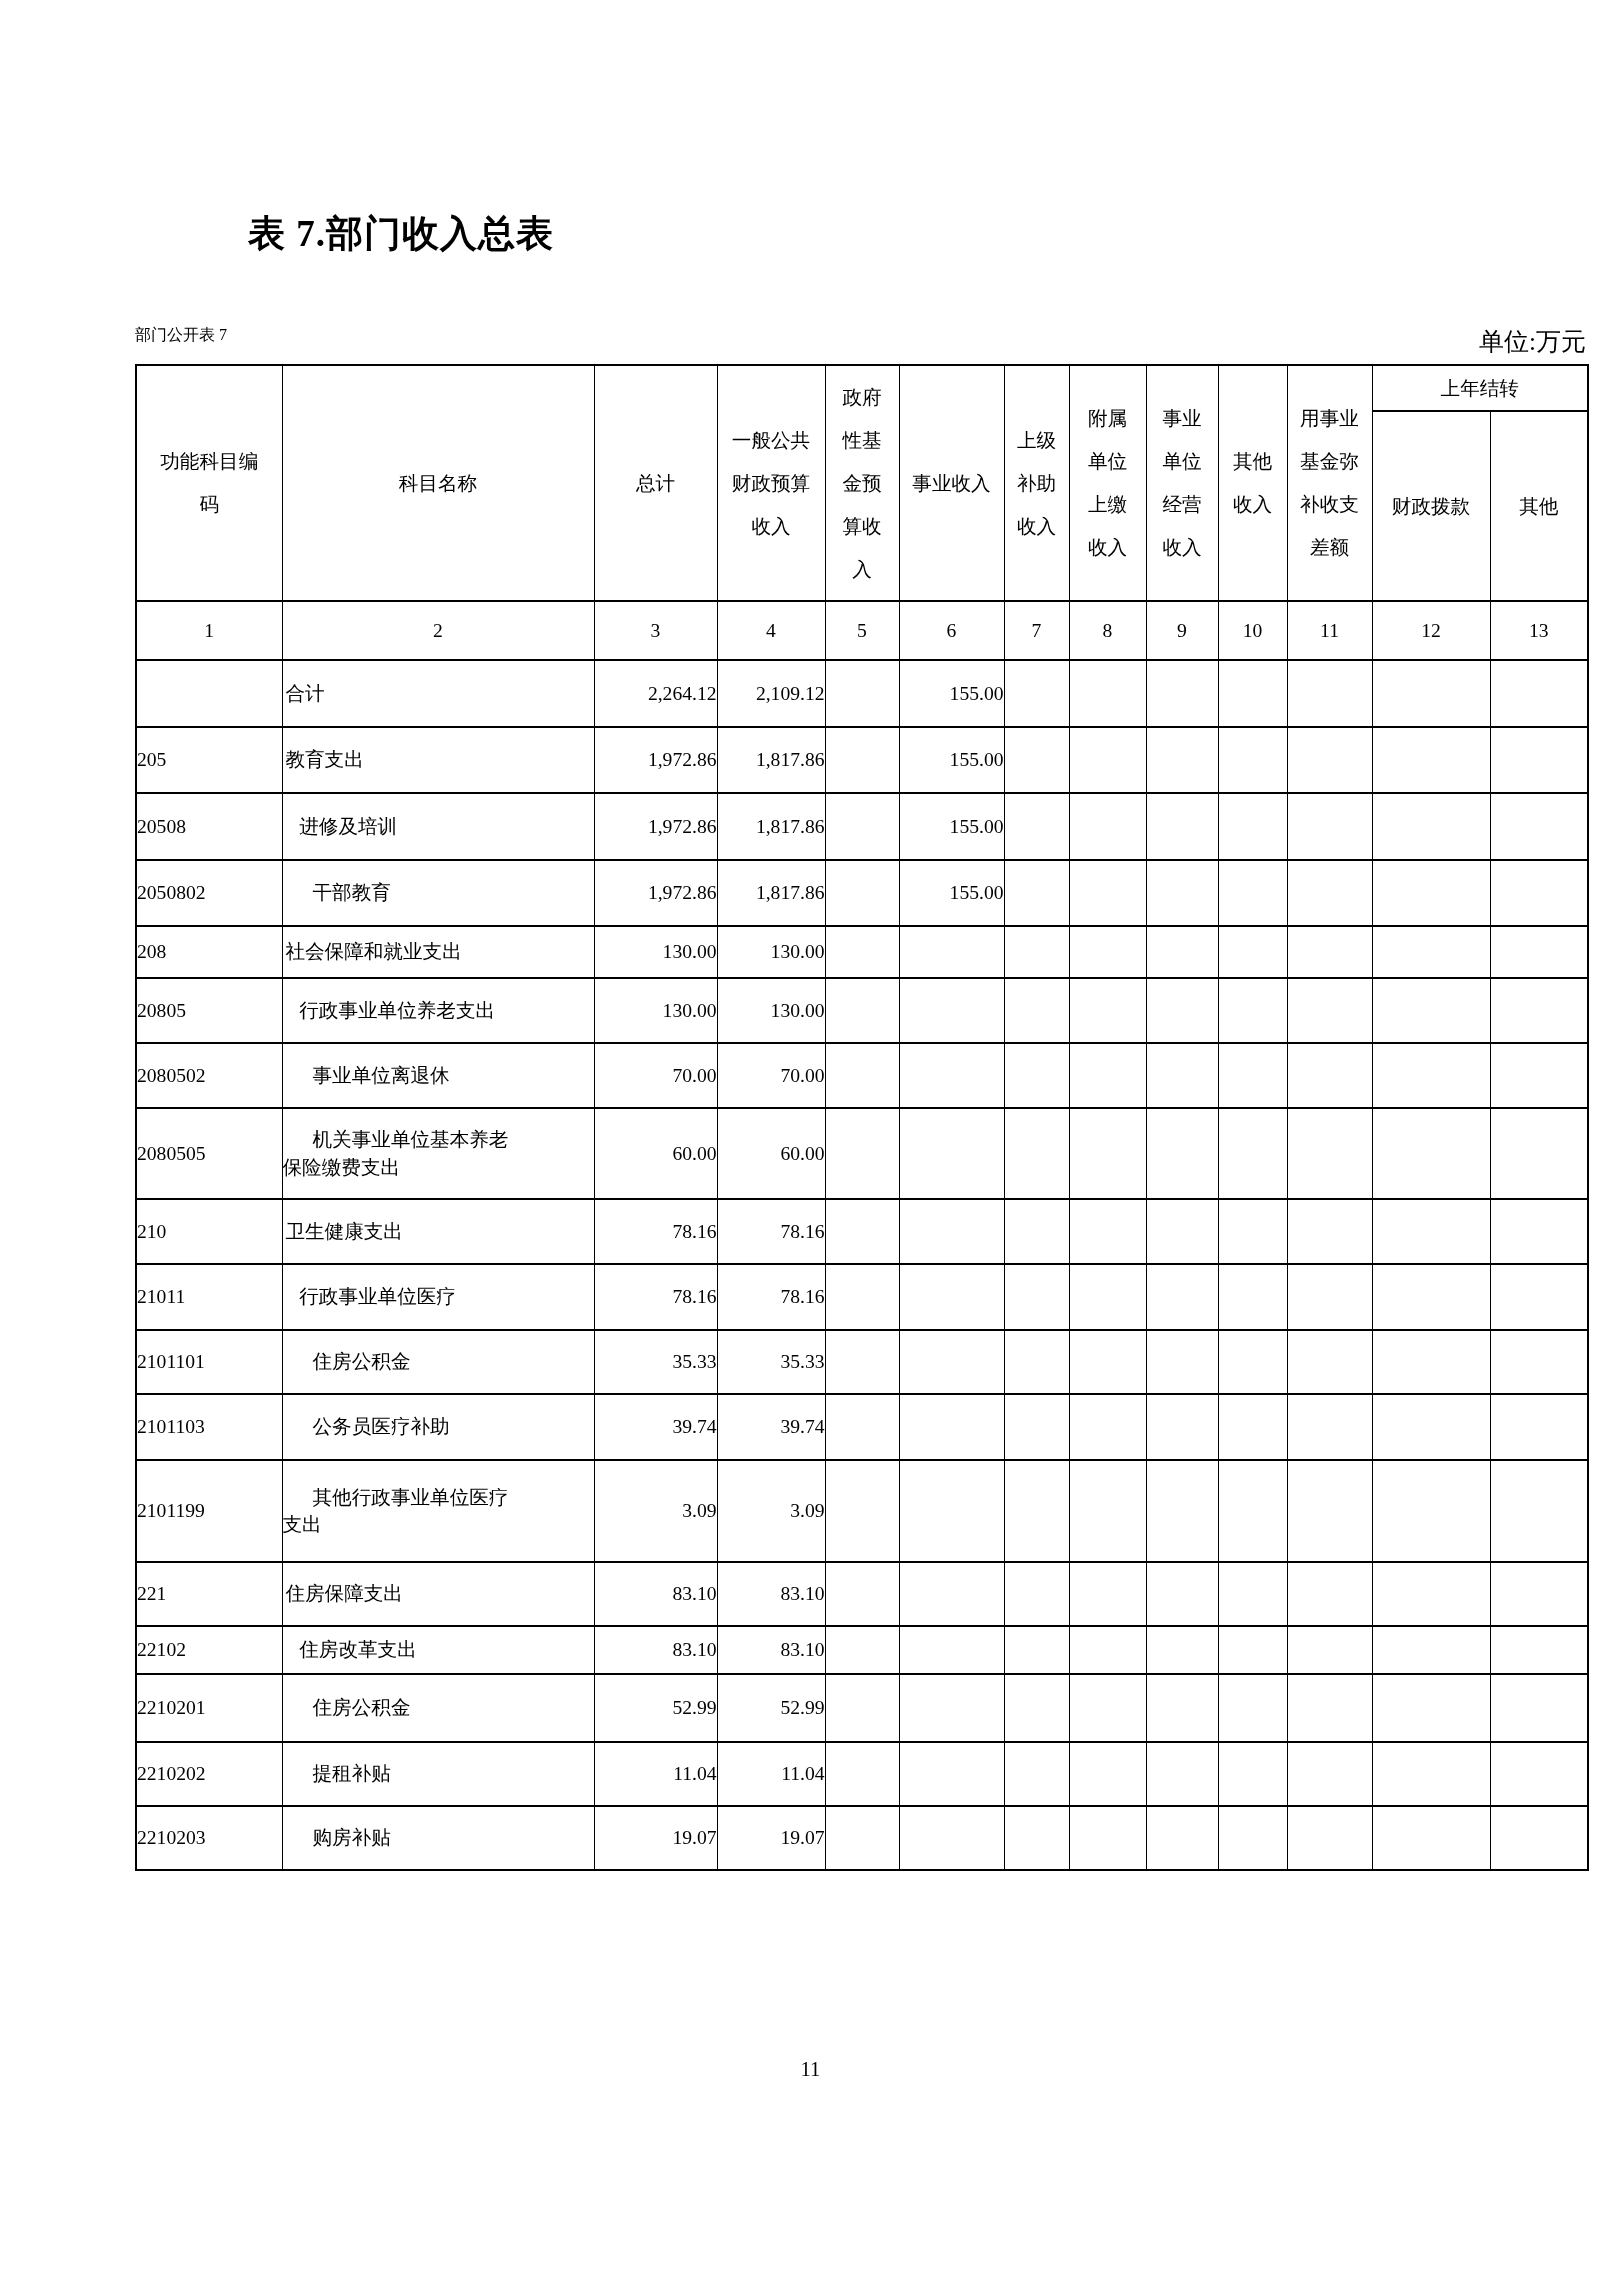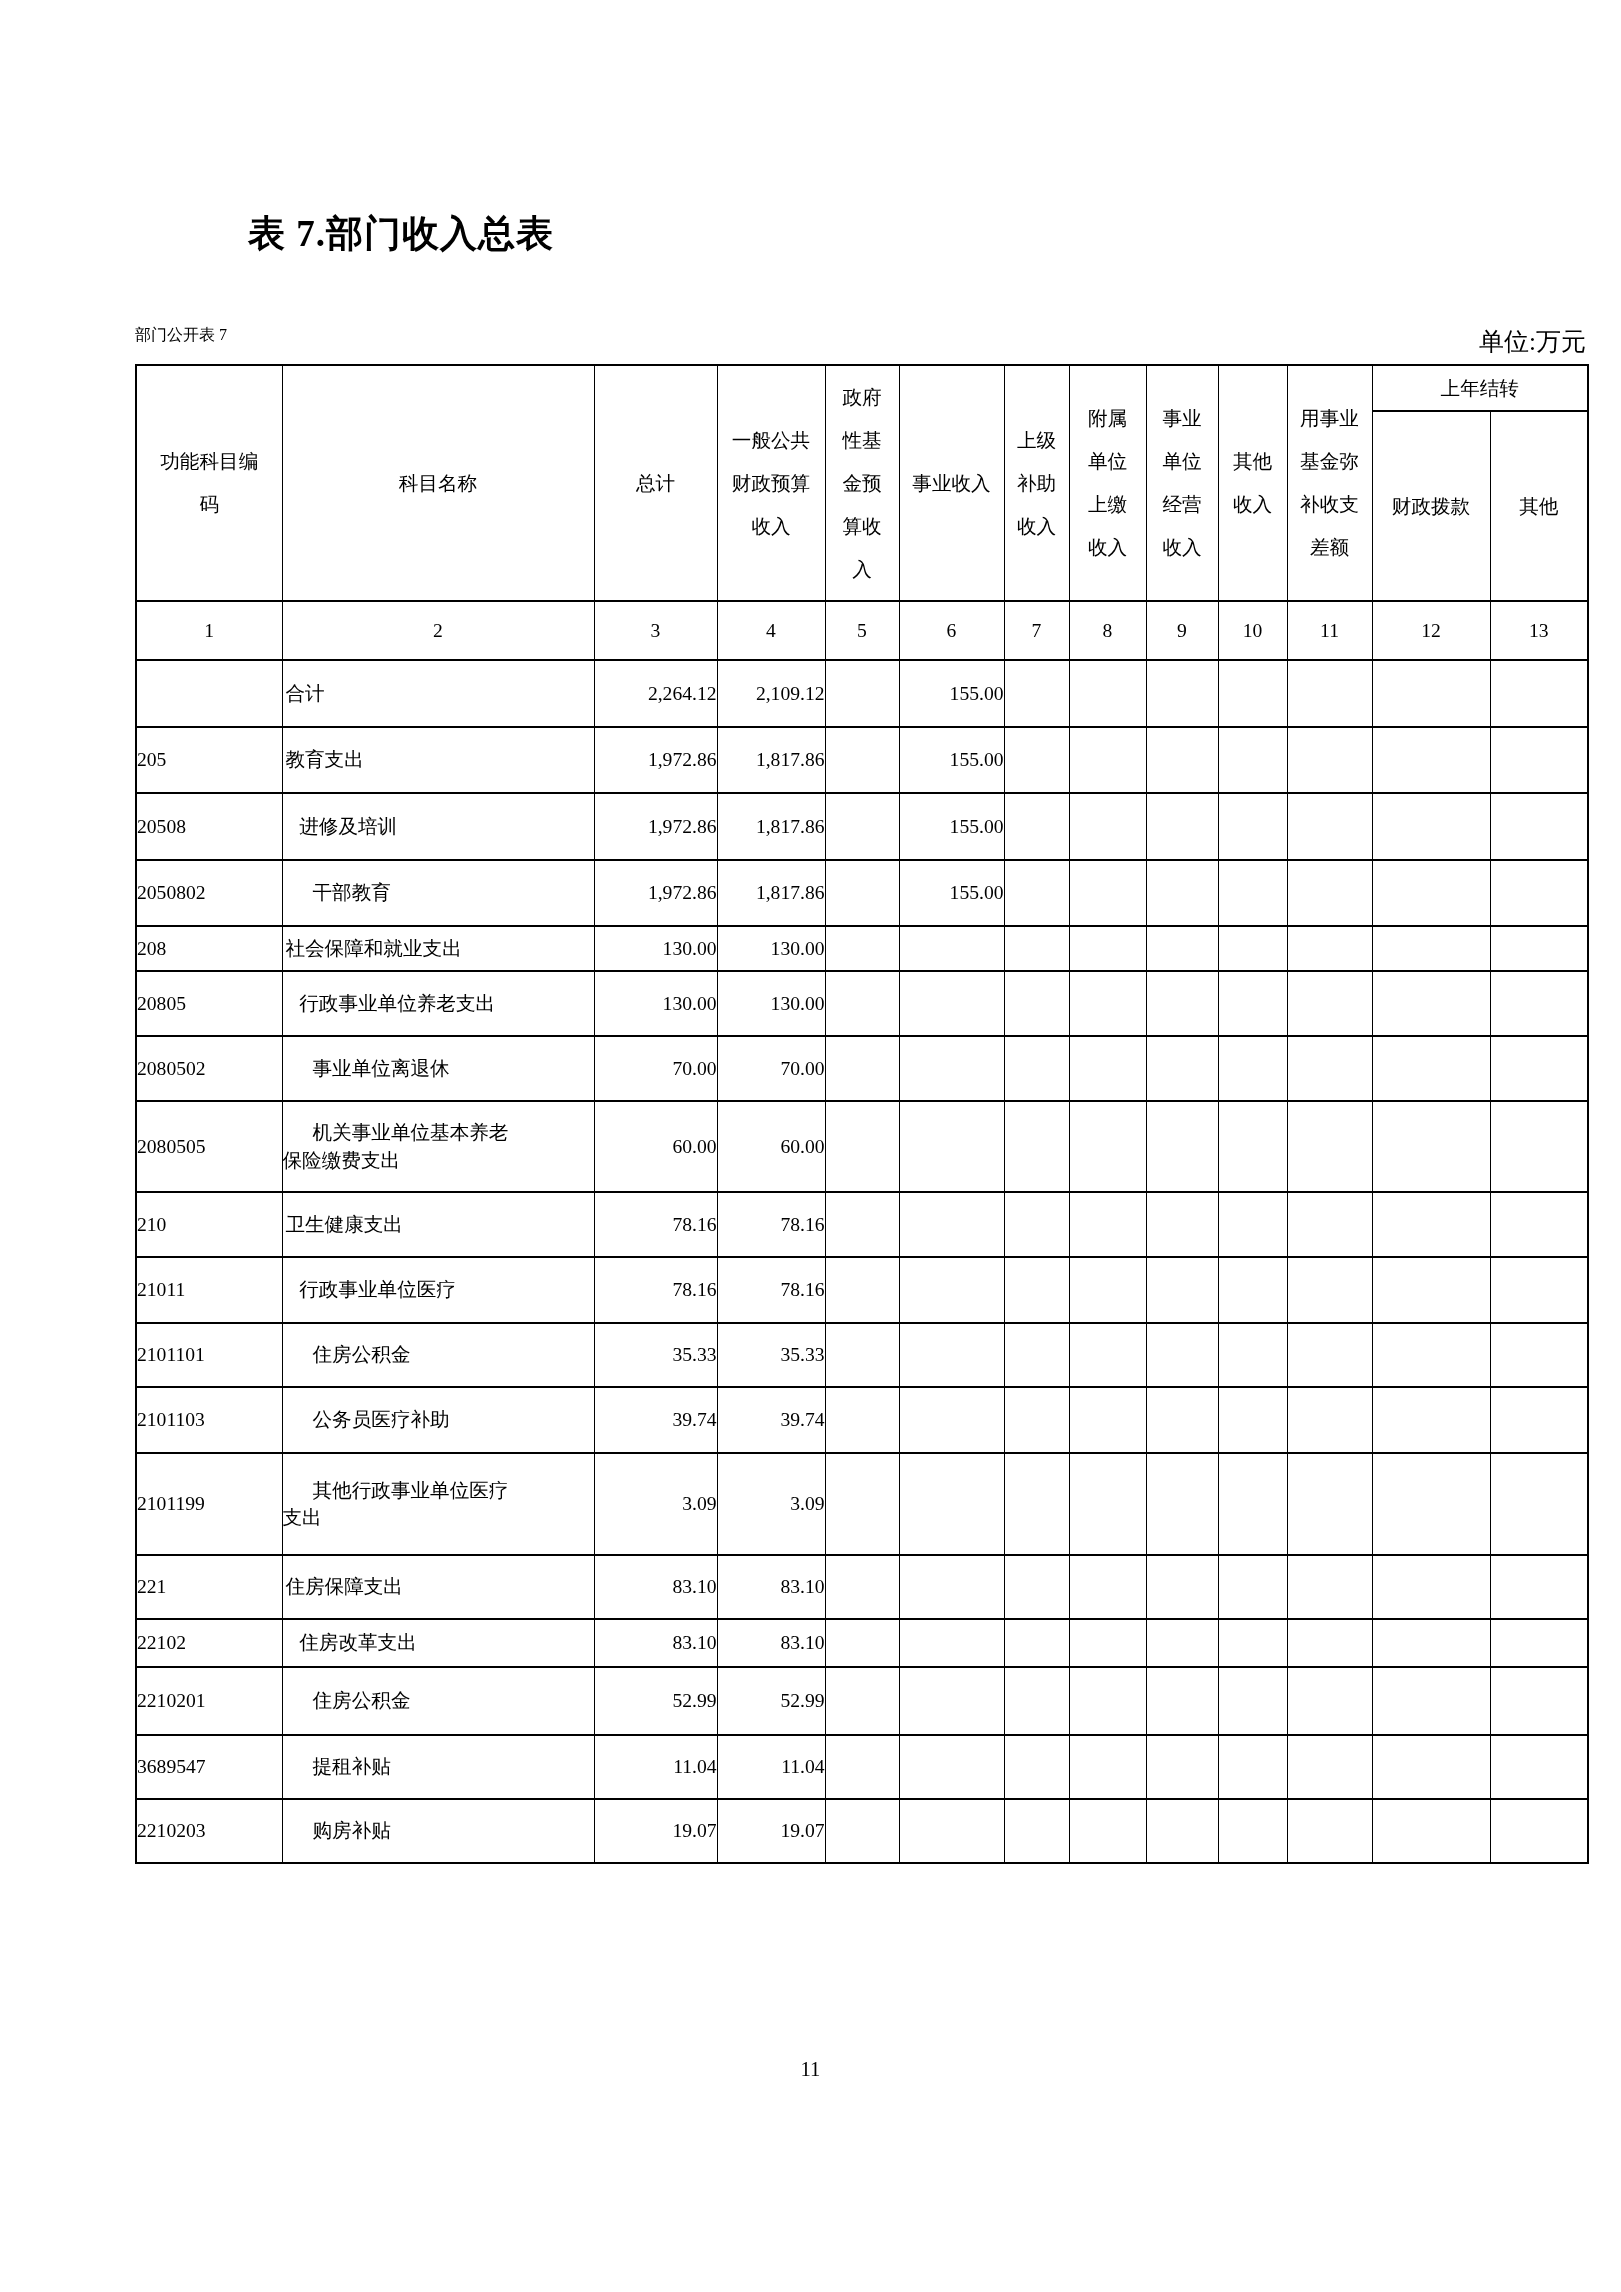--- a/index.html
+++ b/index.html
@@ -185,21 +185,21 @@
         <td class="val"></td>
         <td class="val">155.00</td>
         <td class="val"></td>
         <td class="val"></td>
         <td class="val"></td>
         <td class="val"></td>
         <td class="val"></td>
         <td class="val"></td>
         <td class="val"></td>
       </tr>
-      <tr style="height: 45px; padding-left: 44px;">
+      <tr style="height: 52px; padding-left: 44px;">
         <td class="code ind-code-1">208</td>
         <td class="name ind-name-1">
           <span class="nm">社会保障和就业支出</span>
         </td>
         <td class="val">130.00</td>
         <td class="val">130.00</td>
         <td class="val"></td>
         <td class="val"></td>
         <td class="val"></td>
         <td class="val"></td>
@@ -392,21 +392,21 @@
         <td class="val"></td>
         <td class="val"></td>
         <td class="val"></td>
         <td class="val"></td>
         <td class="val"></td>
         <td class="val"></td>
         <td class="val"></td>
         <td class="val"></td>
       </tr>
       <tr style="height: 64px;">
-        <td class="code ind-code-3">3689547</td>
+        <td class="code ind-code-3">2210202</td>
         <td class="name ind-name-3">
           <span class="nm">提租补贴</span>
         </td>
         <td class="val">11.04</td>
         <td class="val">11.04</td>
         <td class="val"></td>
         <td class="val"></td>
         <td class="val"></td>
         <td class="val"></td>
         <td class="val"></td>

